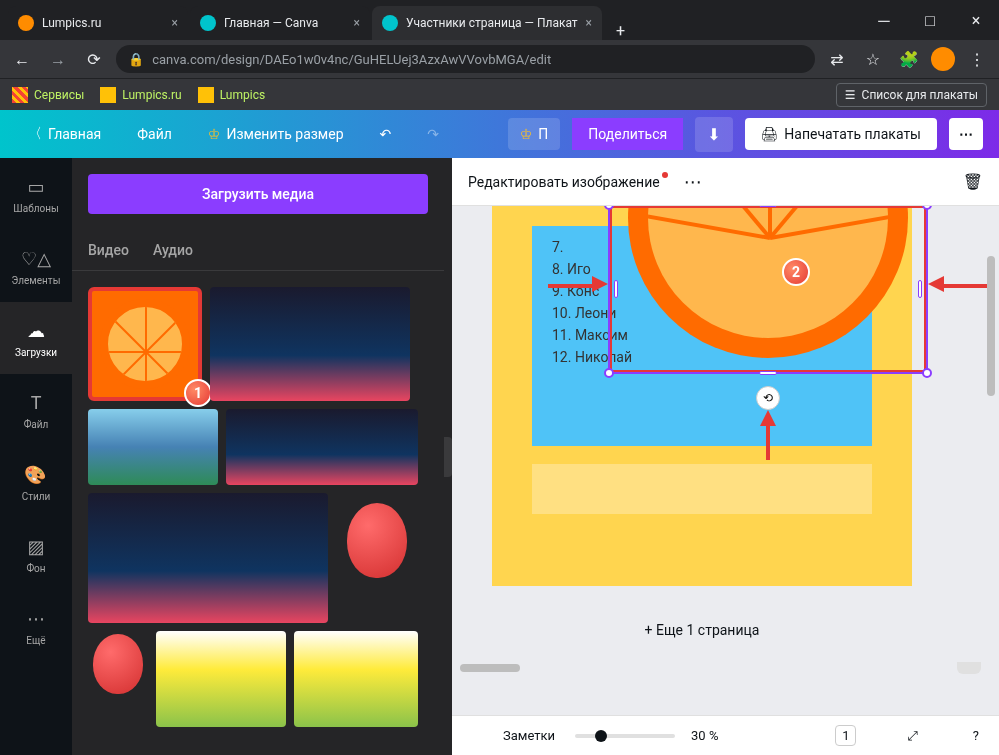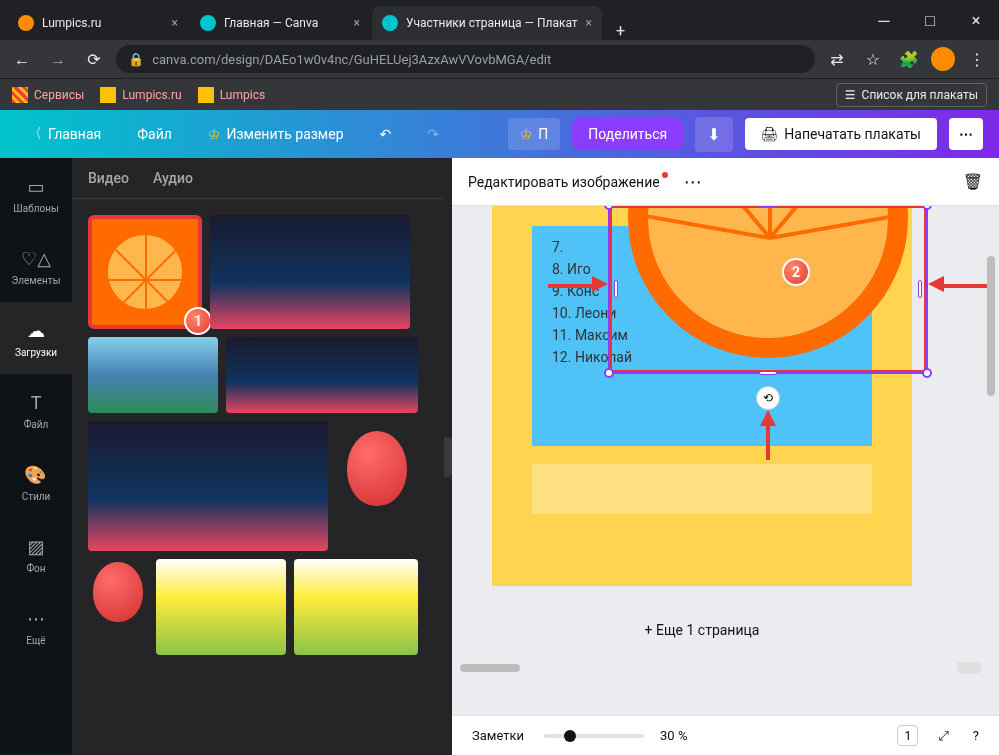--- a/index.html
+++ b/index.html
@@ -15,28 +15,28 @@
 .winctl{display:flex;color:#e8eaed;margin-left:auto;}
 .winctl div{width:46px;height:40px;display:flex;align-items:center;justify-content:center;cursor:pointer;}
 .addrbar{height:38px;background:#35363a;display:flex;align-items:center;padding:0 8px;gap:8px;}
 .navbtn{width:28px;height:28px;display:flex;align-items:center;justify-content:center;color:#9aa0a6;cursor:pointer;}
 .navbtn.active{color:#e8eaed;}
 .urlbox{flex:1;height:28px;background:#202124;border-radius:14px;display:flex;align-items:center;padding:0 12px;color:#9aa0a6;font-size:13px;gap:8px;}
 .urlbox .lock{color:#9aa0a6;}
 .extbtn{width:28px;height:28px;display:flex;align-items:center;justify-content:center;color:#e8eaed;cursor:pointer;}
 .avatar{width:24px;height:24px;border-radius:50%;background:#ff8c00;}
 .bookmarks{height:32px;background:#35363a;display:flex;align-items:center;padding:0 12px;gap:16px;border-top:1px solid #202124;}
-.bkitem{display:flex;align-items:center;gap:6px;color:#fca5a5;font-size:12px;cursor:pointer;}
+.bkitem{display:flex;align-items:center;gap:6px;color:#bef264;font-size:12px;cursor:pointer;}
 .bkicon{width:16px;height:16px;}
 .readlist{margin-left:auto;display:flex;align-items:center;gap:6px;color:#e8eaed;font-size:12px;cursor:pointer;border:1px solid #5f6368;padding:4px 8px;border-radius:4px;}
 .appheader{height:48px;background:linear-gradient(90deg,#00c4cc 0%,#7d2ae8 100%);display:flex;align-items:center;padding:0 16px;gap:12px;color:#fff;}
 .hbtn{display:flex;align-items:center;gap:6px;padding:8px 12px;border-radius:4px;cursor:pointer;font-size:14px;}
 .crown{color:#fbbf24;}
 .spacer{flex:1;}
-.sharebtn{background:#8b3dff;padding:8px 16px;border-radius:8px;cursor:pointer;font-size:14px;}
+.sharebtn{background:#8b3dff;padding:8px 16px;border-radius:0;cursor:pointer;font-size:14px;}
 .dlbtn{background:rgba(255,255,255,0.15);padding:8px 12px;border-radius:4px;cursor:pointer;}
 .printbtn{background:#fff;color:#0e1318;padding:8px 16px;border-radius:4px;cursor:pointer;font-size:14px;display:flex;align-items:center;gap:6px;}
 .morebtn{background:#fff;color:#0e1318;padding:8px 10px;border-radius:4px;cursor:pointer;font-size:14px;font-weight:bold;}
 .main{display:flex;height:597px;}
 .sidenav{width:72px;background:#0e1318;display:flex;flex-direction:column;}
 .snitem{display:flex;flex-direction:column;align-items:center;justify-content:center;height:72px;color:#a6a6a6;font-size:10px;gap:4px;cursor:pointer;}
 .snitem.active{color:#fff;background:#252527;}
 .snicon{width:24px;height:24px;display:flex;align-items:center;justify-content:center;font-size:18px;}
 .panel{width:372px;background:#252527;display:flex;flex-direction:column;position:relative;}
 .uploadbtn{margin:16px;height:40px;background:#8b3dff;color:#fff;border-radius:4px;display:flex;align-items:center;justify-content:center;font-size:14px;cursor:pointer;font-weight:500;}
@@ -79,21 +79,21 @@
 .arrline{position:absolute;background:#e53935;}
 .addpage{text-align:center;padding:16px;color:#0e1318;font-size:14px;cursor:pointer;}
 .vscroll{position:absolute;right:2px;top:48px;bottom:72px;width:12px;}
 .vthumb{width:8px;height:140px;background:#bdbdbd;border-radius:4px;margin:2px;}
 .hscroll{position:absolute;left:0;right:14px;bottom:40px;height:14px;display:flex;align-items:center;}
 .hthumb{height:8px;width:60px;background:#bdbdbd;border-radius:4px;margin-left:8px;}
 .hbtn-s{margin-left:auto;width:24px;height:12px;background:#e0e0e0;border-radius:0 0 6px 6px;margin-right:4px;}
 .footer{height:40px;background:#fff;border-top:1px solid #e0e0e0;display:flex;align-items:center;padding:0 16px;gap:16px;font-size:13px;color:#0e1318;}
 .zslider{width:100px;height:4px;background:#e0e0e0;border-radius:2px;position:relative;}
 .zdot{width:12px;height:12px;background:#0e1318;border-radius:50%;position:absolute;left:20px;top:-4px;}
-.fbtn{cursor:pointer;padding:4px;}
+.fbtn{cursor:pointer;padding:4px;margin-left:31px;}
 .orange-slice{width:90px;height:90px;background:#ffb74d;border-radius:50%;border:8px solid #ff6b00;position:relative;overflow:hidden;}
 .seg{position:absolute;width:2px;height:45px;background:#ff6b00;left:50%;top:0;transform-origin:bottom;}
 </style>
 </head>
 <body>
 
 <div class="titlebar">
   <div class="tabs">
     <div class="tab inactive">
       <div class="favicon" style="background:#ff8c00"></div>
@@ -207,20 +207,23 @@
       <div class="snicon">▨</div>
       <span>Фон</span>
     </div>
     <div class="snitem">
       <div class="snicon">⋯</div>
       <span>Ещё</span>
     </div>
   </div>
 
   <div class="panel">
+    <div class="uploadbtn">
+        <span>Загрузить медиа</span>
+      </div>
     <div class="mtabs">
       <div class="mtab"><span>Видео</span></div>
       <div class="mtab"><span>Аудио</span></div>
     </div>
     <div class="gallery">
       <div class="grow">
         <div class="gimg orange-thumb">
           <div class="orange-slice">
             <div class="seg" style="transform:rotate(0deg)"></div>
               <div class="seg" style="transform:rotate(45deg)"></div>

